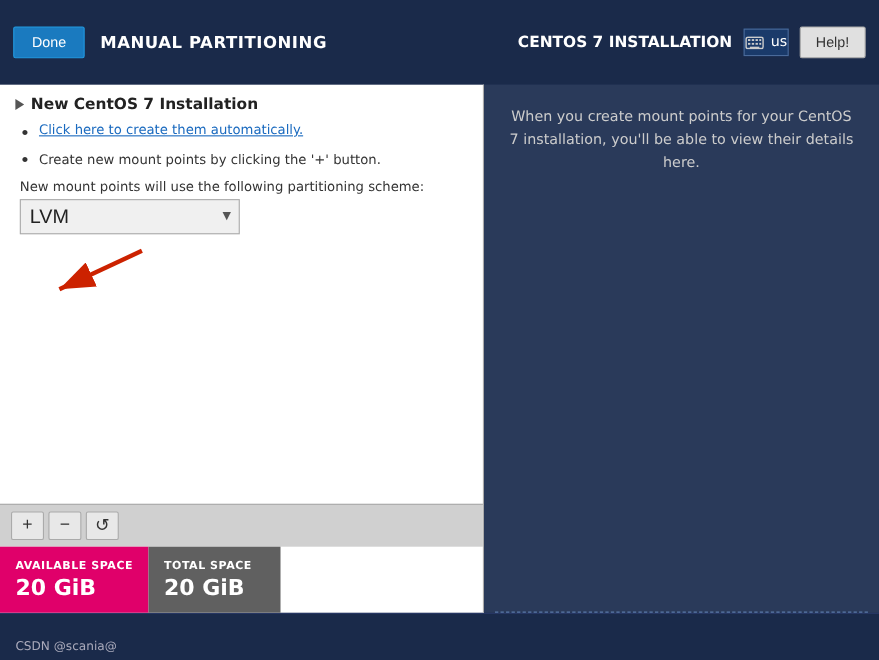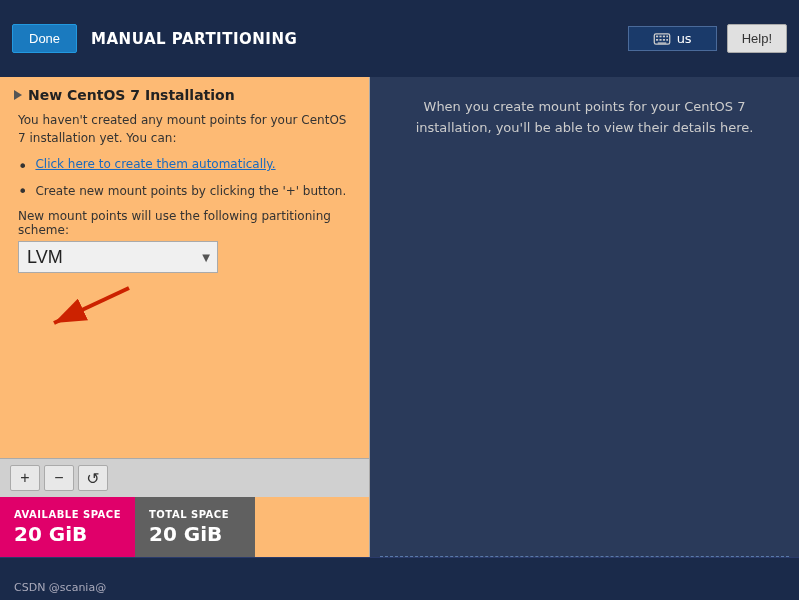--- a/index.html
+++ b/index.html
@@ -51,21 +51,21 @@
       font-size: 14px;
       font-weight: bold;
       color: #fff;
       text-align: right;
     }
     .keyboard-widget {
       display: flex;
       align-items: center;
       background: #1a3a6a;
       border: 1px solid #4a6a9a;
-      padding: 4px 24px;
+      padding: 4px 0;
       gap: 6px;
       font-size: 13px;
       color: #fff;
     }
     .keyboard-icon-svg {
       width: 18px;
       height: 12px;
     }
     .help-button {
       background: #e0e0e0;
@@ -79,22 +79,22 @@
 
     
     .main {
       display: flex;
       height: calc(600px - 60px - 60px);
       background: #2a3a5a;
     }
 
     
     .left-panel {
-      width: 370px;
-      background: #fdba74;
+      width: 440px;
+      background: #ffffff;
       color: #222;
       display: flex;
       flex-direction: column;
       border-right: 1px solid #aaa;
     }
     .installation-section {
       flex: 1;
       padding: 10px 14px;
       overflow: hidden;
     }
@@ -318,20 +318,21 @@
   </style>
 </head>
 <body>
 
 <div class="header">
   <div class="header-left">
     <button class="done-button">Done</button>
     <span class="header-title">MANUAL PARTITIONING</span>
   </div>
   <div class="header-right">
+    <span class="centos-title">CENTOS 7 INSTALLATION</span>
     <div class="keyboard-widget">
       <svg class="keyboard-icon-svg" viewBox="0 0 20 14" fill="none" xmlns="http://www.w3.org/2000/svg">
         <rect x="1" y="1" width="18" height="12" rx="2" stroke="#ccc" stroke-width="1.5" fill="none"></rect>
         <rect x="3" y="3" width="2.5" height="2" fill="#ccc"></rect>
         <rect x="7" y="3" width="2.5" height="2" fill="#ccc"></rect>
         <rect x="11" y="3" width="2.5" height="2" fill="#ccc"></rect>
         <rect x="15" y="3" width="2" height="2" fill="#ccc"></rect>
         <rect x="3" y="7" width="2.5" height="2" fill="#ccc"></rect>
         <rect x="7" y="7" width="2.5" height="2" fill="#ccc"></rect>
         <rect x="11" y="7" width="2.5" height="2" fill="#ccc"></rect>
@@ -345,21 +346,20 @@
 </div>
 
 <div class="main">
 
   <div class="left-panel">
     <div class="installation-section">
       <div class="section-header">
         <div class="triangle-icon"></div>
         <span class="section-title">New CentOS 7 Installation</span>
       </div>
-      <p class="description-text">You haven't created any mount points for your CentOS 7 installation yet.  You can:</p>
 
       <div class="bullet-item">
         <span class="bullet">•</span>
         <a class="auto-link">Click here to create them automatically.</a>
       </div>
 
       <div class="bullet-item">
         <span class="bullet">•</span>
         <span class="bullet-text">Create new mount points by clicking the '+' button.</span>
       </div>

